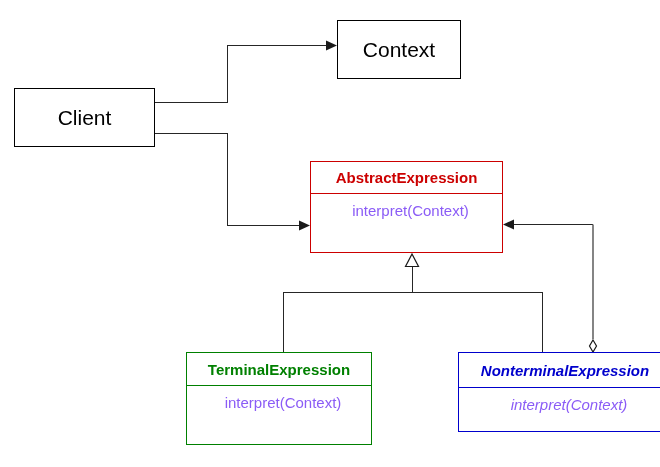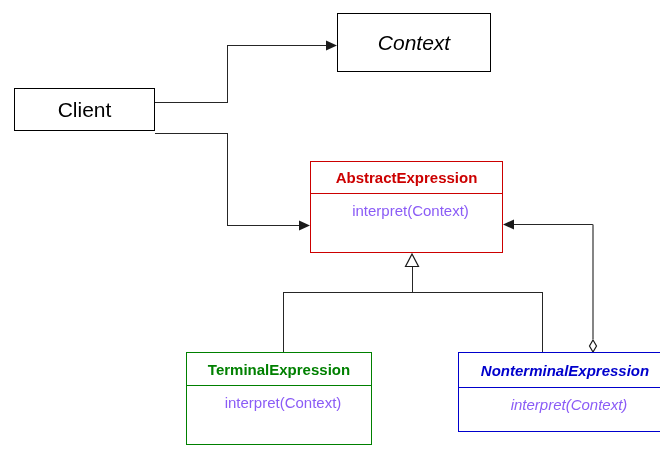--- a/index.html
+++ b/index.html
@@ -25,22 +25,22 @@
   .rect-node {
     position: absolute;
     border: 1px solid #000000;
     background: #ffffff;
     display: flex;
     align-items: center;
     justify-content: center;
     font-size: 21px;
     color: #000000;
   }
-  .client-node  { left: 14px;  top: 88px; width: 141px; height: 43px; }
-  .context-node { left: 337px; top: 13px; width: 154px; height: 59px; font-style: italic; }
+  .client-node  { left: 14px;  top: 88px; width: 141px; height: 59px; }
+  .context-node { left: 337px; top: 20px; width: 124px; height: 59px; }
 
   
   .class-node {
     position: absolute;
     background: #ffffff;
     border: 1px solid;
   }
   .class-title {
     font-weight: bold;
     font-size: 15px;

